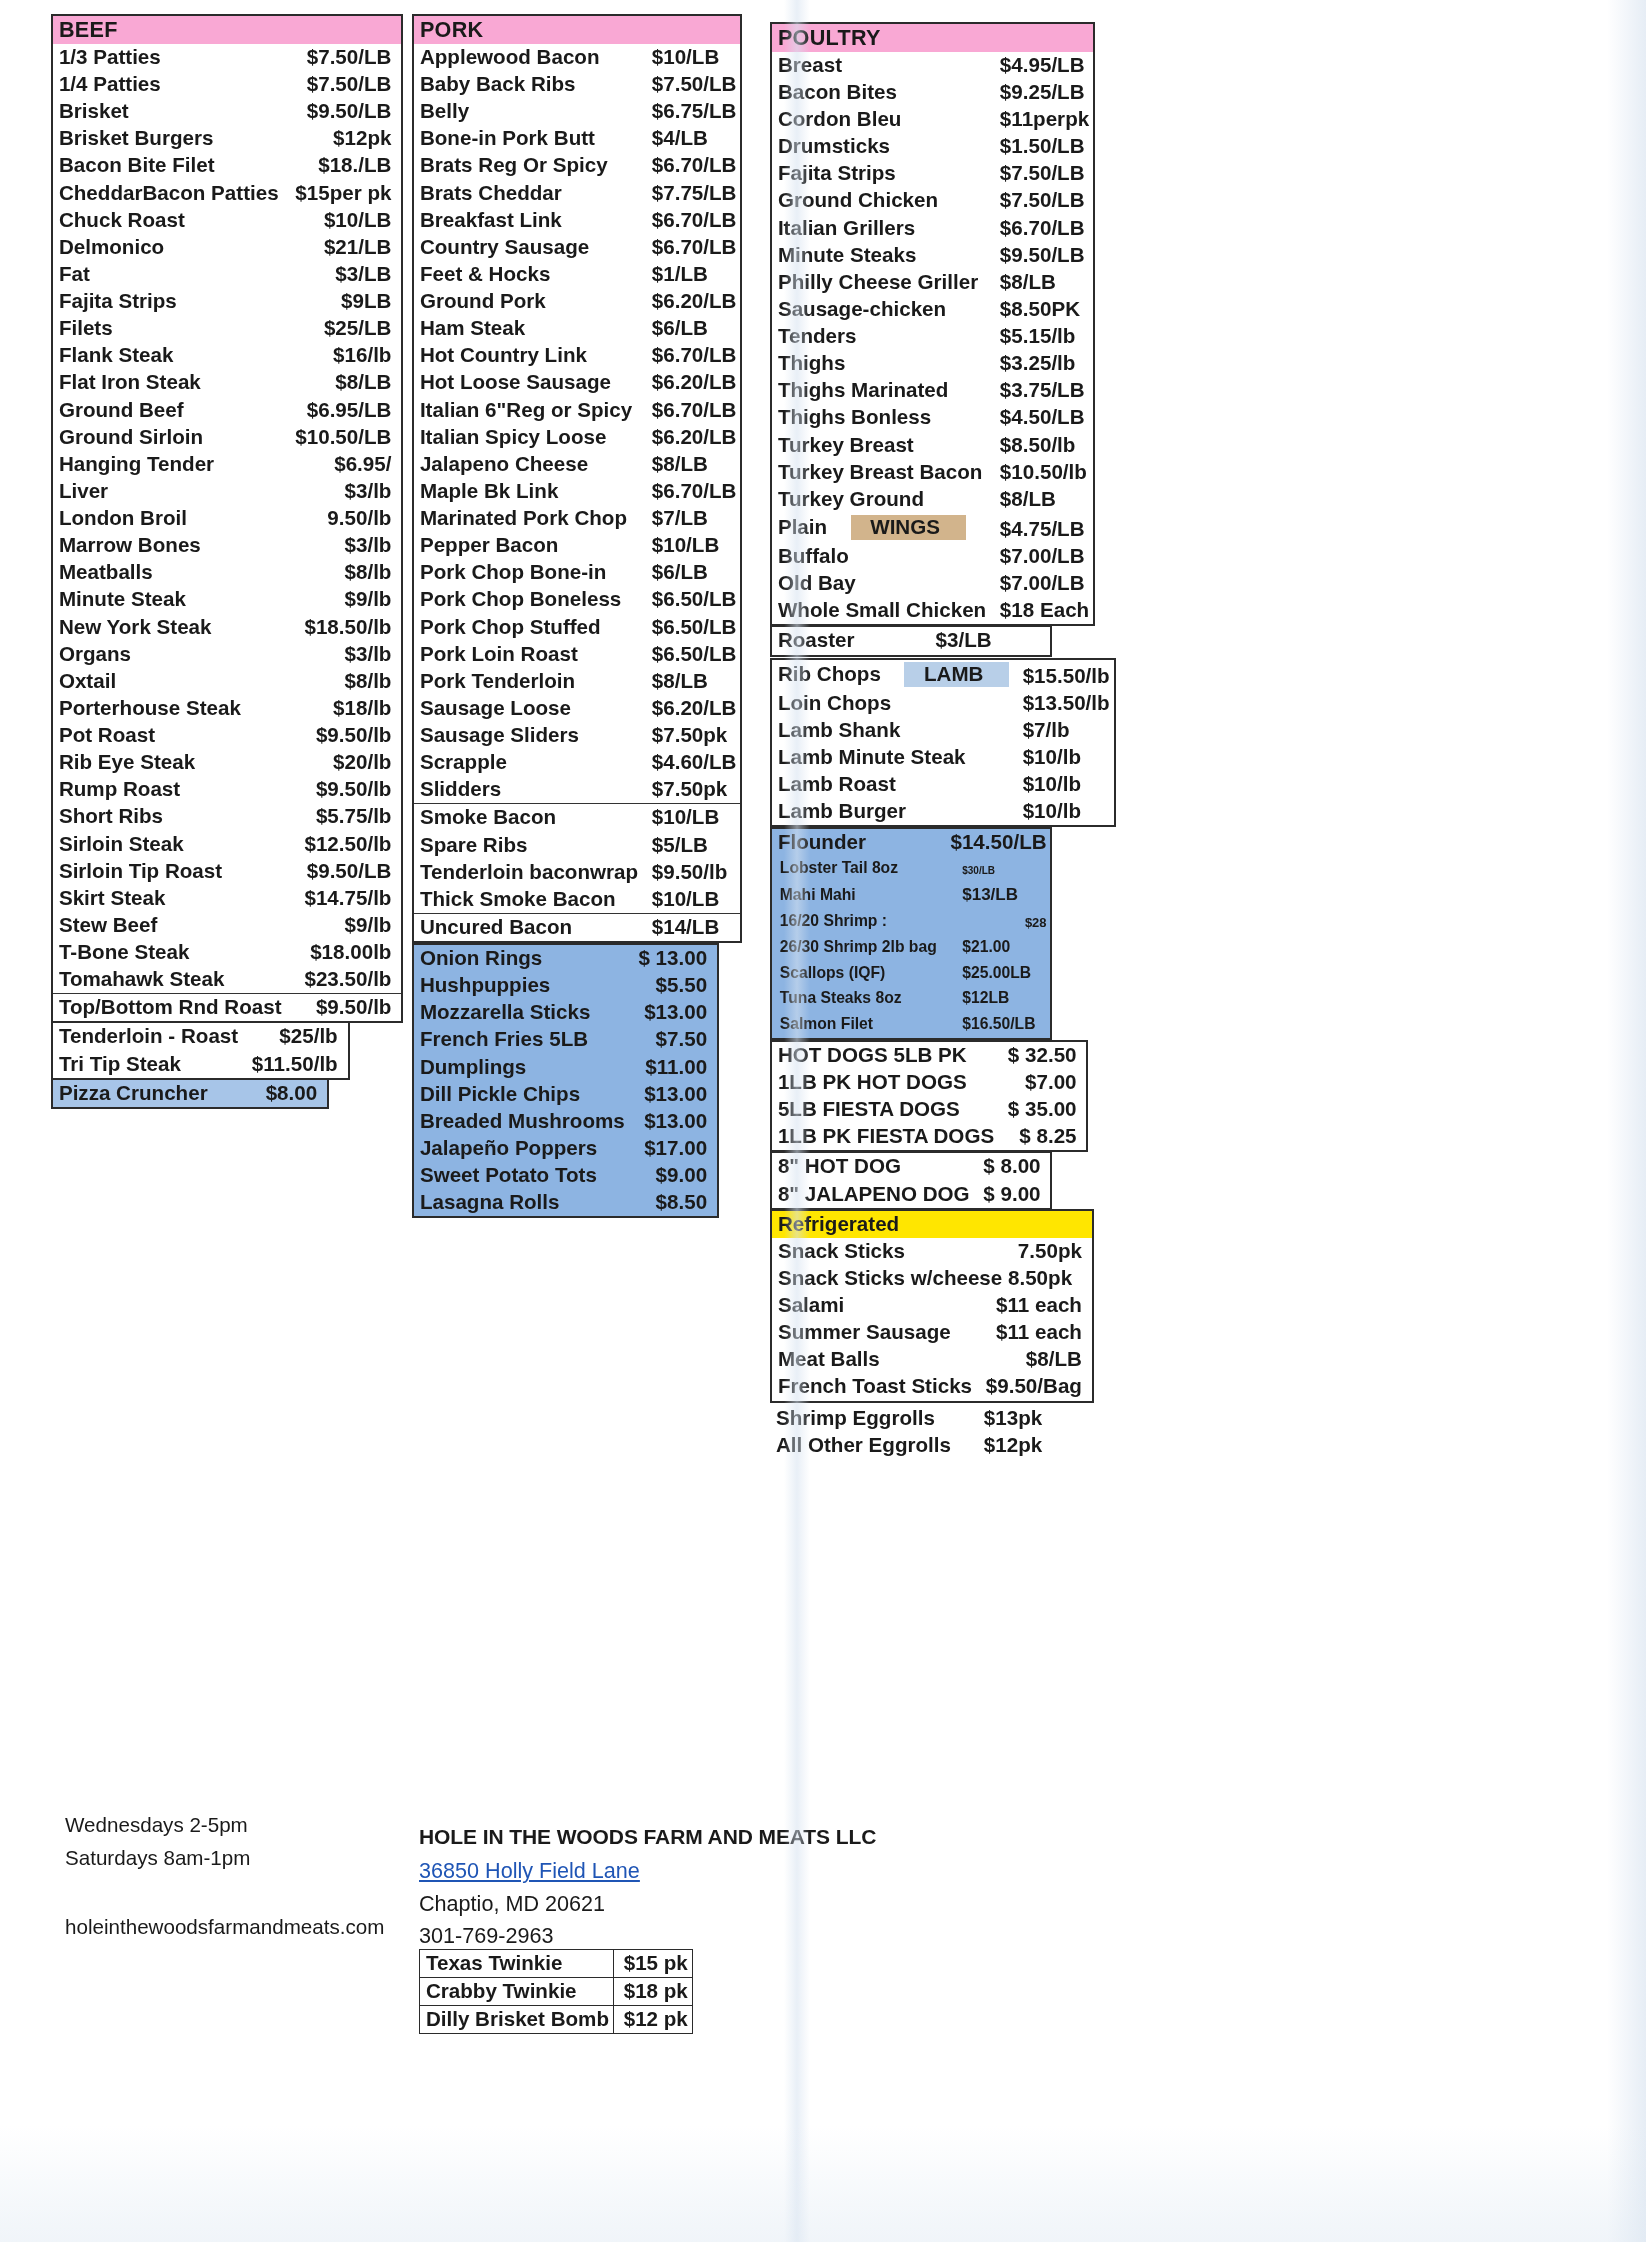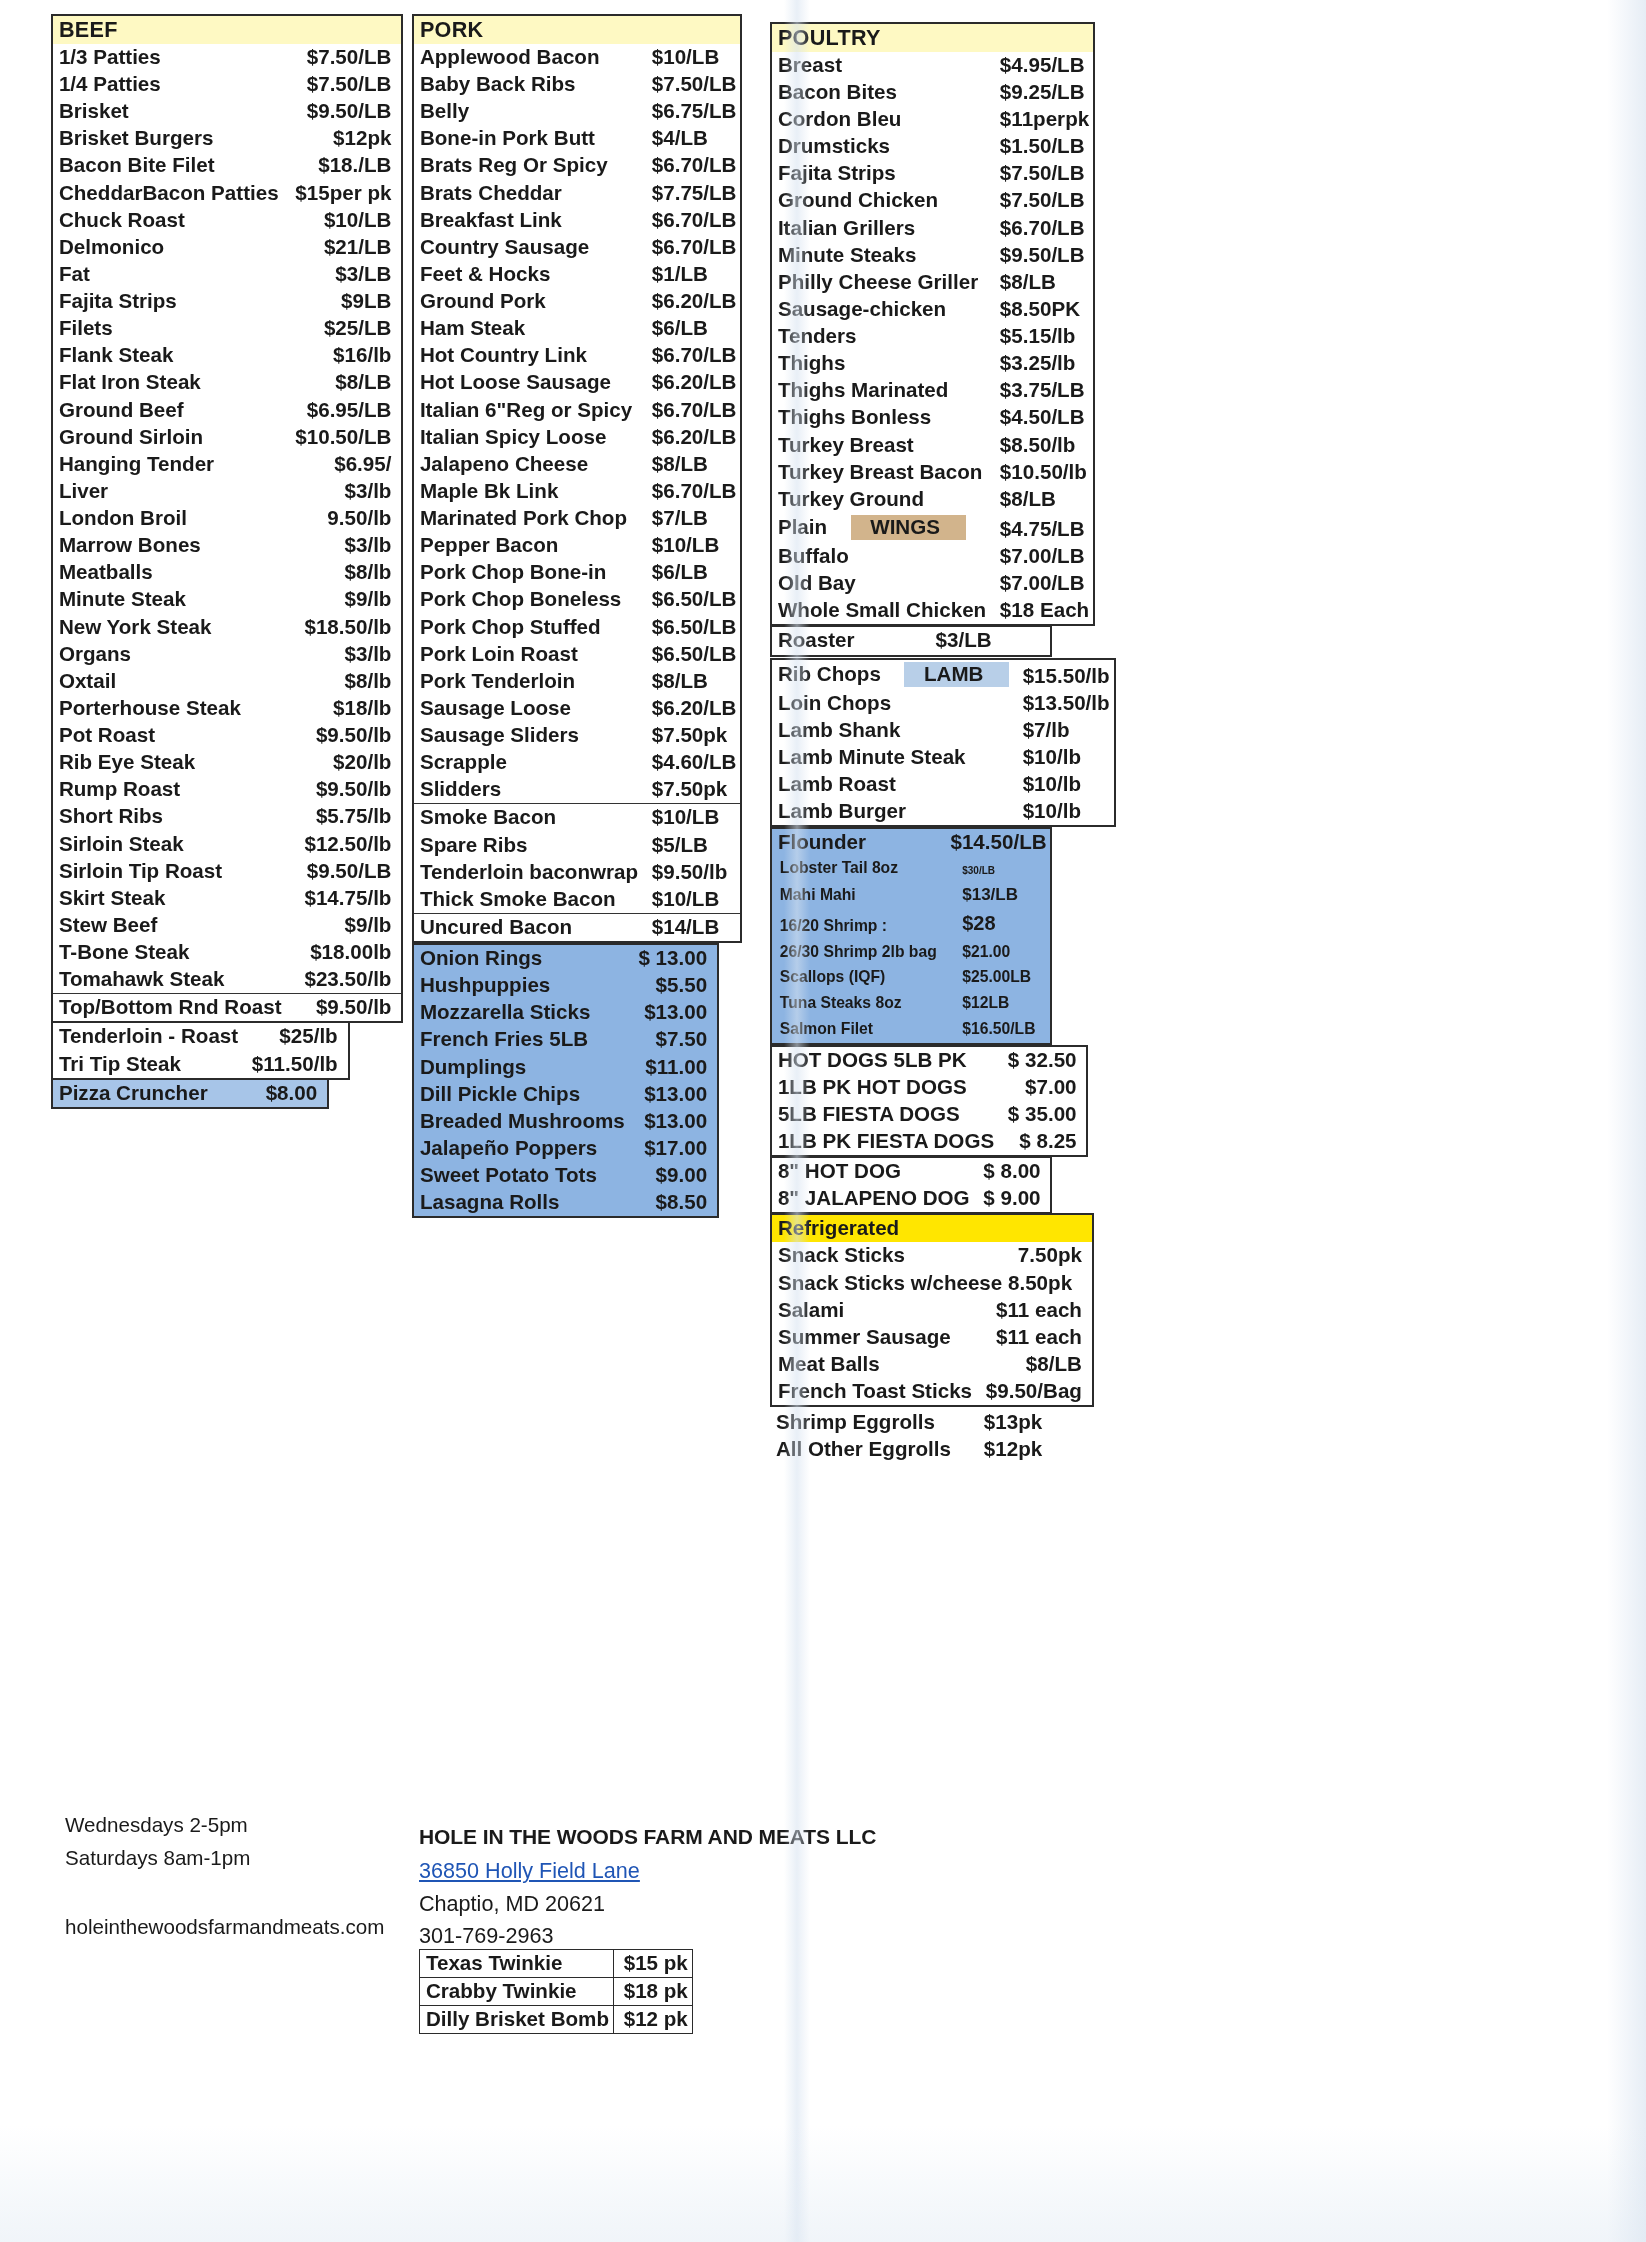--- a/index.html
+++ b/index.html
@@ -28,21 +28,21 @@
     font-weight:bold;
     padding:2px 3.9px 2.9px 5.9px;
     line-height:1.08;
     white-space:nowrap;
     vertical-align:bottom;
   }
   .tbl td.price{text-align:left;padding-left:9.8px;}
   .tbl td.price.r{text-align:right;padding-right:9.8px;}
 
   .sect-head td{
-    background:#fef9c3;
+    background:#f9a8d4;
     font-size:21.6px;
     font-weight:bold;
     letter-spacing:0.3px;
   }
 
   .boxed{border:2.5px solid #2b2b2b;}
 
   .rowline td{border-top:1.5px solid #333;}
   .blue td{background:#8db4e2;}
   .bluelight td{background:#a7c5e8;}
@@ -613,21 +613,21 @@
           <tr class="blue">
             <td style="font-size: 15.7px; padding: 3.9px 3.9px 4.9px 7.8px;">Lobster Tail  8oz</td>
             <td class="price" style="font-size: 10px; padding: 3.9px 3.9px 4.9px 21.6px;">$30/LB</td>
           </tr>
           <tr class="blue">
             <td style="font-size: 15.7px; padding: 3.9px 3.9px 4.9px 7.8px;">Mahi Mahi</td>
             <td class="price" style="font-size: 17px; padding: 3.9px 3.9px 4.9px 21.6px;">$13/LB</td>
           </tr>
           <tr class="blue">
             <td style="font-size: 15.7px; padding: 3.9px 3.9px 4.9px 7.8px;">16/20 Shrimp :</td>
-            <td class="price" style="font-size: 20px; padding: 3.9px 3.9px 4.9px 21.6px;">$28</td>
+            <td class="price" style="font-size: 13px; padding: 3.9px 3.9px 4.9px 21.6px; text-align: right;">$28</td>
           </tr>
           <tr class="blue">
             <td style="font-size: 15.7px; padding: 3.9px 3.9px 4.9px 7.8px;">26/30 Shrimp    2lb bag</td>
             <td class="price" style="font-size: 15.7px; padding: 3.9px 3.9px 4.9px 21.6px;">$21.00</td>
           </tr>
           <tr class="blue">
             <td style="font-size: 15.7px; padding: 3.9px 3.9px 4.9px 7.8px;">Scallops (IQF)</td>
             <td class="price" style="font-size: 15.7px; padding: 3.9px 3.9px 4.9px 21.6px;">$25.00LB</td>
           </tr>
           <tr class="blue">

